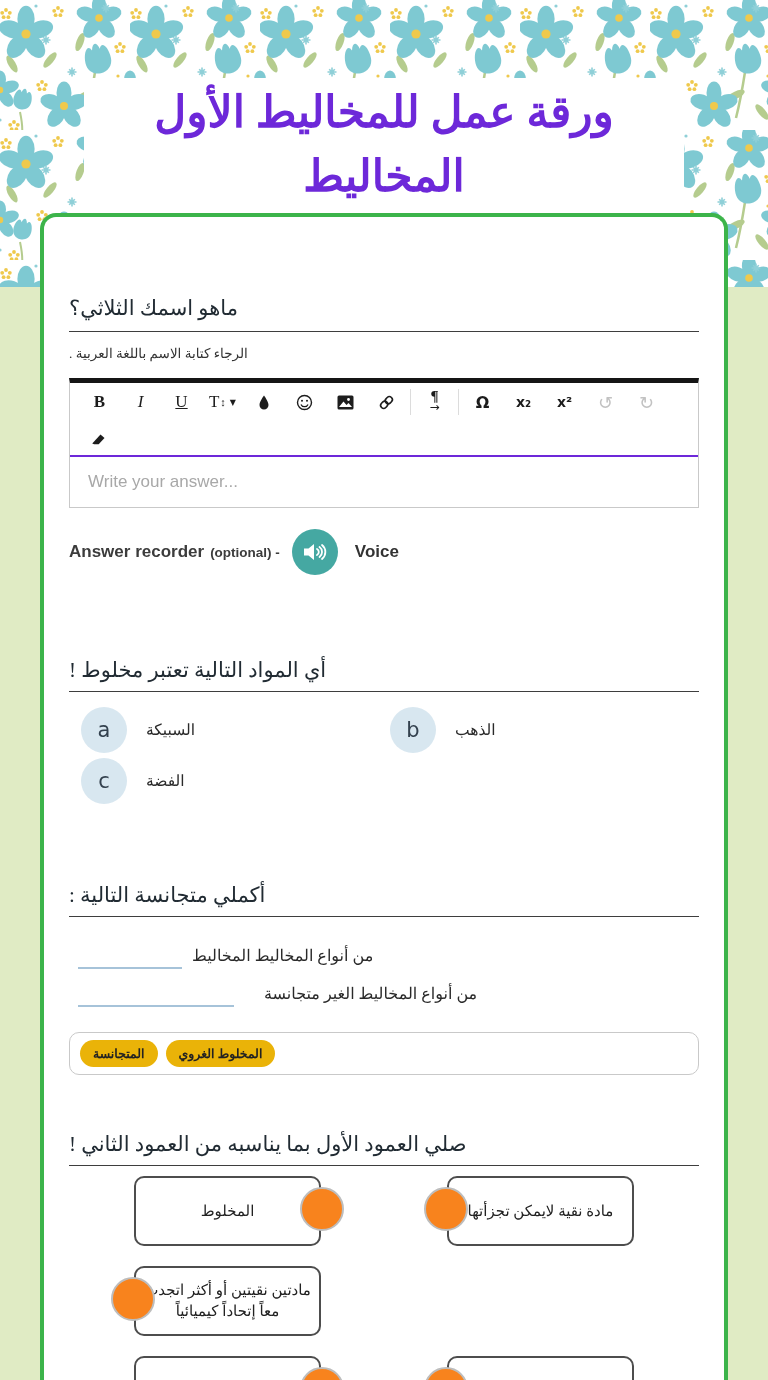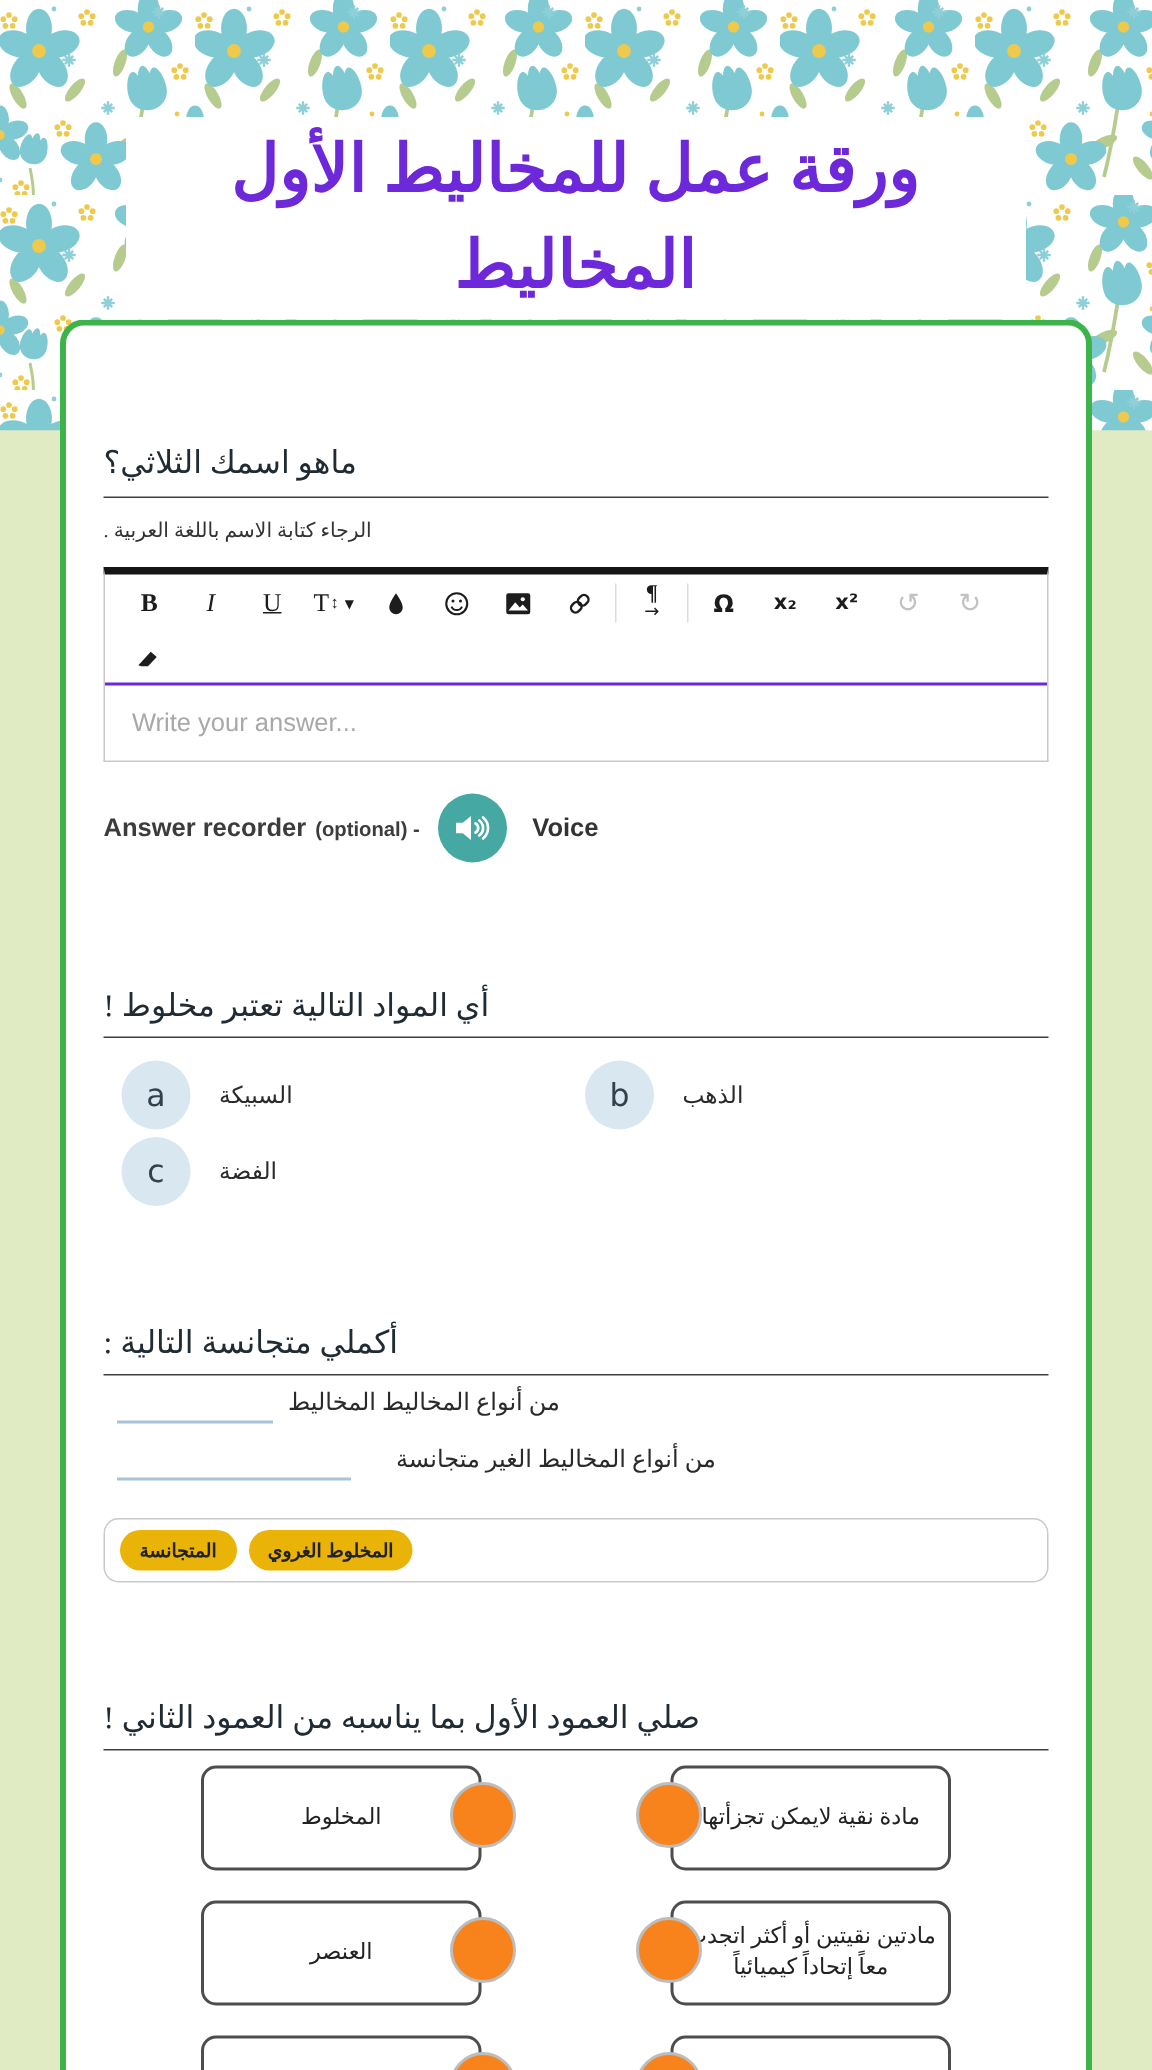--- a/index.html
+++ b/index.html
@@ -59,34 +59,34 @@
   .opt-badge { width:46px; height:46px; border-radius:50%; background:#d8e7f0; display:flex; flex:none;
                align-items:center; justify-content:center; font-family:"DejaVu Sans",sans-serif;
                font-size:21px; color:#33414e; }
   .opt-text { margin-left:19px; direction:rtl; font-family:"Liberation Serif","DejaVu Serif",serif;
               font-size:15.5px; color:#2a2a2a; }
 
   
   .q3-title { margin-top:76px; }
   .fill-line { direction:rtl; display:flex; justify-content:flex-end; align-items:flex-end;
                height:28px; padding-left:9px; }
-  .fill-line1 { margin-top:4px; }
+  .fill-line1 { margin-top:24px; }
   .fill-line2 { margin-top:10px;gap:20px; }
   .fill-text { font-family:"Liberation Serif","DejaVu Serif",serif; font-size:16px; line-height:26px; color:#2a2a2a; }
   .blank { border-bottom:2px solid #a6c3d9; height:22px; margin-right:10px; cursor:text; }
   .blank-1 { width:104px; }
   .blank-2 { width:156px; }
   .bank { margin-top:25px; height:43px; border:1px solid #c9c9c9; border-radius:10px;
           display:flex; align-items:center; padding:0 10px; gap:8px; }
   .chip { background:#eab308; border-radius:14px; height:27px; display:flex; align-items:center;
           padding:0 13px; font-family:"Liberation Serif","DejaVu Serif",serif; font-weight:700;
           font-size:12.5px; color:#222; direction:rtl; cursor:grab; }
 
   
-  .q4-title { margin-top:75px; }
+  .q4-title { margin-top:54px; }
   .match { margin-top:10px; }
   .match-row { display:flex; margin-left:65px; height:70px; margin-bottom:20px; }
   .mbox { width:187px; border:2px solid #4d4d4d; border-radius:10px; position:relative;
           display:flex; align-items:center; justify-content:center; background:#fff;
           font-family:"Liberation Serif","DejaVu Serif",serif; font-size:15px; line-height:21px;
           color:#222; direction:rtl; text-align:center; padding:2px 8px; }
   .mbox-left { margin-right:126px; }
   .dot { position:absolute; top:50%; margin-top:-24px; width:44px; height:44px; border-radius:50%;
          background:#f8831d; border:2px solid #bdbdbd; cursor:pointer; }
   .dot-r { right:-25px; }
@@ -283,24 +283,20 @@
         <div class="mbox mbox-left">
           <span>المخلوط</span>
           <div class="dot dot-r"></div>
         </div>
         <div class="mbox">
           <span>مادة نقية لايمكن تجزأتها</span>
           <div class="dot dot-l"></div>
         </div>
       </div>
       <div class="match-row">
-        <div class="mbox mbox-left">
-          <span>العنصر</span>
-          <div class="dot dot-r"></div>
-        </div>
         <div class="mbox">
           <span>مادتين نقيتين أو أكثر اتجدت معاً إتحاداً كيميائياً</span>
           <div class="dot dot-l"></div>
         </div>
       </div>
       <div class="match-row">
         <div class="mbox mbox-left">
           <span></span>
           <div class="dot dot-r"></div>
         </div>

